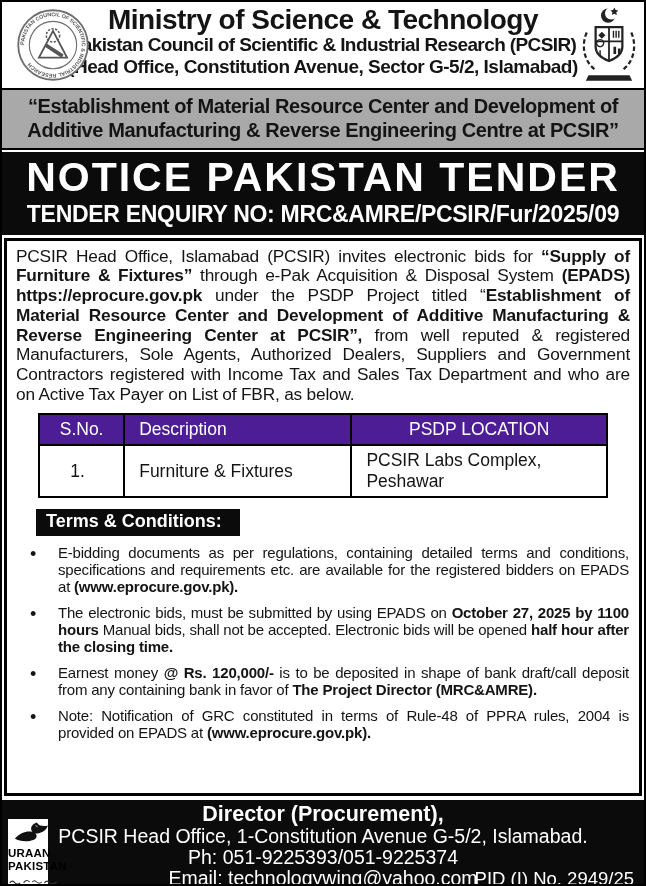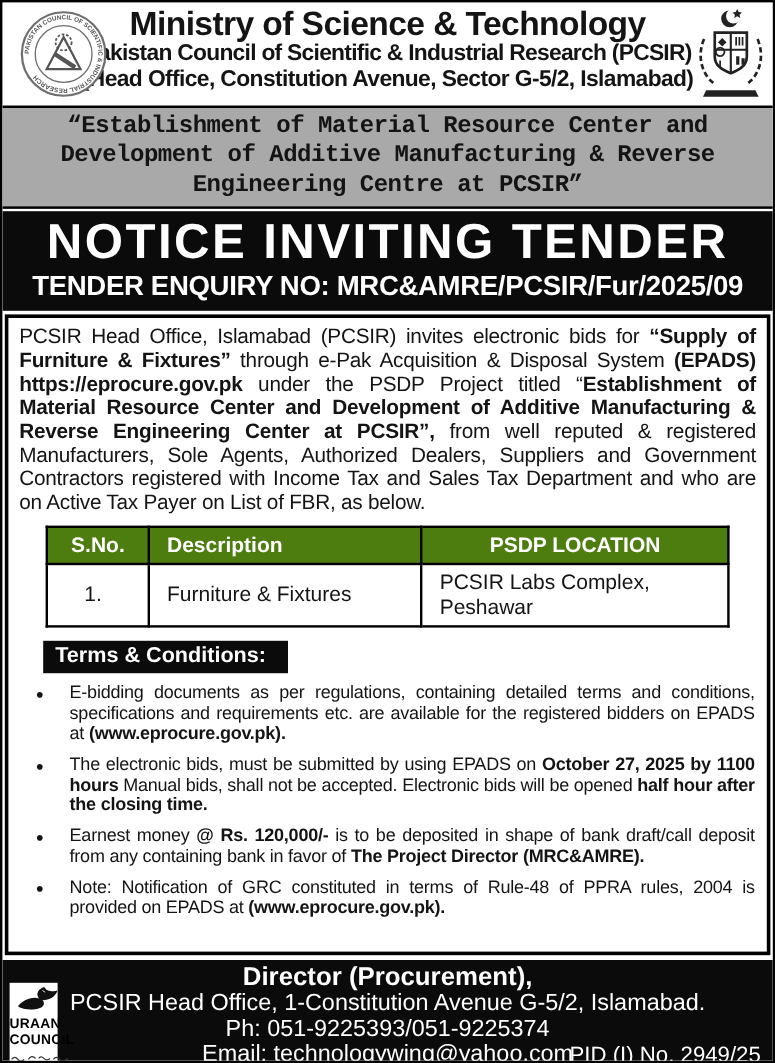--- a/index.html
+++ b/index.html
@@ -26,21 +26,20 @@
   .office   { font-size:19px; font-weight:700; letter-spacing:-0.5px; line-height:1.12; white-space:nowrap; }
 
   
   .banner {
     flex:0 0 auto;
     background:#a9a9a9;
     border-top:2px solid #000; border-bottom:2px solid #000;
     text-align:center; font-weight:700;
     font-size:20px; line-height:1.22; letter-spacing:-0.4px;
     padding:4px 4px 5px;
-    font-family:Liberation Mono, monospace;
   }
 
   
   .band {
     flex:0 0 auto;
     background:#0b0b0b; color:#fff;
     text-align:center; margin-top:2px;
     padding:5px 4px 7px;
   }
   .band-title { font-size:41px; font-weight:700; letter-spacing:2px; line-height:1.0; white-space:nowrap; }
@@ -54,21 +53,21 @@
     padding:6px 9px 4px;
   }
   .intro {
     font-size:17.3px; line-height:1.14; letter-spacing:-0.2px;
     text-align:justify;
   }
   .b { font-weight:700; }
 
   table { border-collapse:collapse; width:calc(100% - 44px); margin:9px 22px 11px; }
   th, td { border:2px solid #000; font-size:17.5px; padding:4px 8px; }
-  th { background:#4d7c0f; color:#fff; font-weight:700; text-align:center; }
+  th { background:#4c1d95; color:#fff; font-weight:400; text-align:center; }
   th.col1 { text-align:left; padding-left:14px; }
   td { text-align:left; padding-left:14px; }
   td.col0 { text-align:center; padding-left:0; }
   .col0 { width:15%; } .col1 { width:40%; } .col2 { width:45%; }
 
   .terms-label {
     display:inline-block;
     background:#0b0b0b; color:#fff;
     font-weight:700; font-size:18px;
     padding:2px 18px 4px 10px;
@@ -148,21 +147,21 @@
       <path d="M40,48 h3 v8 h-3 Z M45,50 h3 v6 h-3 Z" fill="#222"></path>
       <path d="M40,30 v8 M43,30 v8 M46,30 v8" stroke="#222" stroke-width="1.6"></path>
       <path d="M25,48 a4,4 0 1,1 0.1,0 M25,52 v6" stroke="#222" stroke-width="1.6" fill="none"></path>
       <path d="M12,80 h46 l3,6 h-52 Z" fill="#222"></path>
     </svg>
   </div>
 
   <div class="banner">“Establishment of Material Resource Center and Development of Additive Manufacturing &amp; Reverse Engineering Centre at PCSIR”</div>
 
   <div class="band">
-    <div class="band-title">NOTICE INVITING TENDER</div>
+    <div class="band-title">NOTICE PAKISTAN TENDER</div>
     <div class="band-enquiry">TENDER ENQUIRY NO: MRC&amp;AMRE/PCSIR/Fur/2025/09</div>
   </div>
 
   <div class="body-box">
     <p class="intro"><span>PCSIR Head Office, Islamabad (PCSIR) invites electronic bids for </span><span class="b">“Supply of Furniture &amp; Fixtures”</span><span> through e-Pak Acquisition &amp; Disposal System </span><span class="b">(EPADS) https://eprocure.gov.pk</span><span> under the PSDP Project titled “</span><span class="b">Establishment of Material Resource Center and Development of Additive Manufacturing &amp; Reverse Engineering Center at PCSIR”,</span><span> from well reputed &amp; registered Manufacturers, Sole Agents, Authorized Dealers, Suppliers and Government Contractors registered with Income Tax and Sales Tax Department and who are on Active Tax Payer on List of FBR, as below.</span></p>
 
     <table>
       <thead>
         <tr>
             <th class="col0">S.No.</th>
@@ -189,21 +188,21 @@
       </ul>
   </div>
 
   <div class="footer">
     <div class="uraan">
       <svg width="46" height="22" viewBox="0 0 60 30" aria-hidden="true">
         <path d="M8,24 C15,16 25,13 32,15 C28,10 31,4 38,2 C40,6 47,8 53,6 C51,13 44,17 36,17 C39,20 38,24 33,26 C25,29 14,28 8,24 Z" fill="#111"></path>
         <path d="M36,6 l3,2 M40,4 l3,2" stroke="#fff" stroke-width="1"></path>
       </svg>
       <div class="uraan-word">URAAN</div>
-      <div class="uraan-word">COUNCIL</div>
+      <div class="uraan-word">PAKISTAN</div>
       <svg width="52" height="8" viewBox="0 0 60 8" aria-hidden="true">
         <path d="M2,5 q3,-4 6,0 q3,3 6,0 M18,5 q3,-5 7,-1 M28,4 q2,-3 5,0 q3,3 6,0 M42,5 q3,-4 6,0 q3,3 8,-1" stroke="#333" fill="none" stroke-width="1.2"></path>
       </svg>
     </div>
     <div class="f-director">Director (Procurement),</div>
     <div class="f-line">PCSIR Head Office, 1-Constitution Avenue G-5/2, Islamabad.</div>
     <div class="f-line">Ph: 051-9225393/051-9225374</div>
     <div class="f-last">
       <span>Email: technologywing@yahoo.com</span>
       <span class="f-pid">PID (I) No. 2949/25</span>

